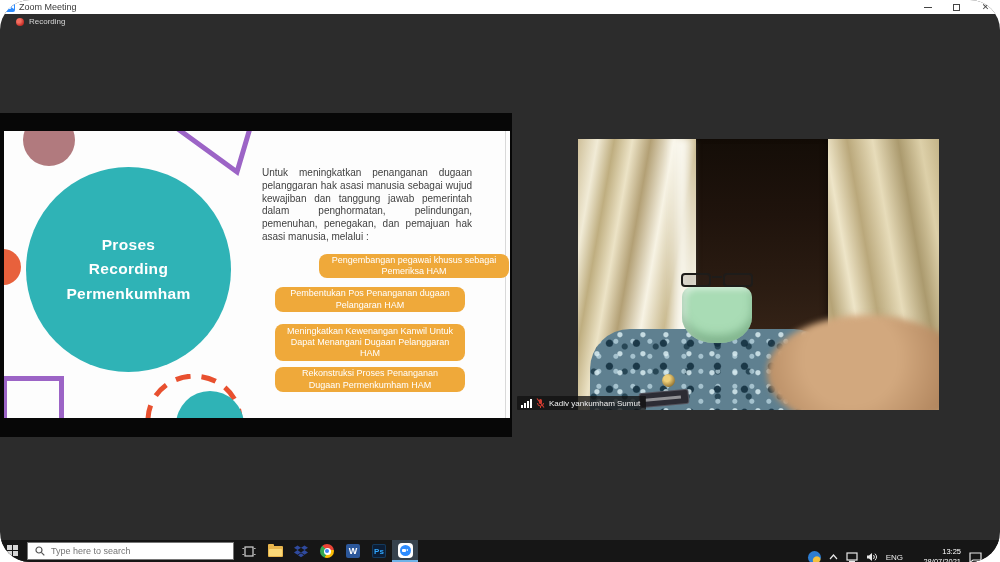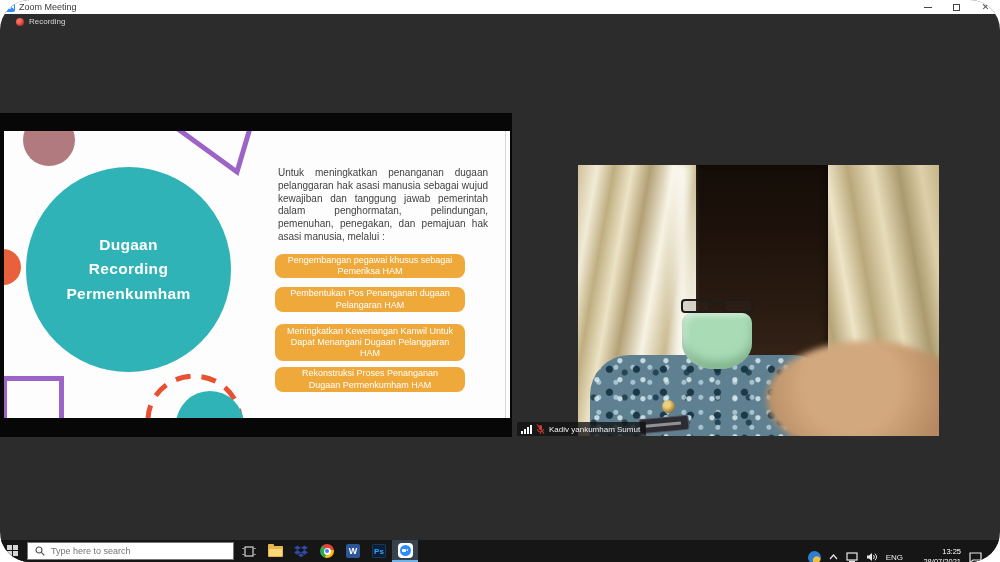--- a/index.html
+++ b/index.html
@@ -30,29 +30,29 @@
 
   .shape { position:absolute; }
   .mauve-circle { left:19px; top:-17px; width:52px; height:52px; border-radius:50%; background:#b17a7e; }
   .teal-circle { left:22px; top:36px; width:205px; height:205px; border-radius:50%; background:#2fb3b6; display:flex; align-items:center; justify-content:center; text-align:center; }
   .teal-circle .slide-title { color:#fff; font-size:15.5px; font-weight:600; line-height:1.55; letter-spacing:.3px; }
   .orange-half { left:-19px; top:118px; width:36px; height:36px; border-radius:50%; background:#e8613c; }
   .purple-square { left:-2px; top:245px; width:62px; height:60px; border:5px solid #9c64c6; }
   .teal-semi { left:172px; top:260px; width:68px; height:68px; border-radius:50%; background:#2fb3b6; }
   .edge-line { left:501px; top:0; width:1px; height:287px; background:#d9d9d9; }
 
-  .slide-paragraph { position:absolute; left:258px; top:36px; width:210px; font-size:10px; line-height:1.28; color:#414141; text-align:justify; font-weight:500;margin-left:16px; }
+  .slide-paragraph { position:absolute; left:258px; top:36px; width:210px; font-size:10px; line-height:1.28; color:#414141; text-align:justify; font-weight:500; }
   .slide-btn { position:absolute; left:271px; width:190px; background:#efa93a; border-radius:8px; color:#fff; font-size:9px; font-weight:500; line-height:1.25; display:flex; align-items:center; justify-content:center; text-align:center; padding:2px 10px; }
-  .btn1 { top:123px; height:24px; }
+  .btn1 { top:123px; height:24px;margin-left:44px; }
   .btn2 { top:156px; height:25px;text-align:center; }
   .btn3 { top:193px; height:37px; }
   .btn4 { top:236px; height:25px; }
 
   
-  .video-tile { position:absolute; left:515px; top:139px; width:485px; height:271px;margin-top:26px; }
+  .video-tile { position:absolute; left:515px; top:139px; width:485px; height:271px; }
   .video { position:absolute; left:63px; top:0; width:361px; height:271px; background:#23170f; overflow:hidden; }
   .curtain { position:absolute; top:0; height:271px; }
   .curtain-left { left:0; width:118px;
     background:linear-gradient(100deg,#cfc09a 0%,#f1ebd6 12%,#bfae80 22%,#ece3c6 33%,#b3a075 44%,#f7f3e4 58%,#c9b98e 72%,#fbf9ef 88%,#ded2ae 100%); }
   .curtain-right { left:250px; width:111px;
     background:linear-gradient(80deg,#d9cba3 0%,#b5a376 14%,#eee5c8 28%,#baa87b 42%,#e7dcba 58%,#ab9a6e 74%,#ddd0a9 88%,#c4b488 100%); }
   .door { position:absolute; left:112px; top:0; width:142px; height:271px;
     background:linear-gradient(180deg,#140d07 0%,#1f130c 28%,#2b1c12 55%,#392619 80%,#41301f 100%);
     box-shadow:inset 8px 0 10px -6px #000, inset -8px 0 10px -6px #000; }
   .glow { position:absolute; left:88px; top:0; width:30px; height:271px;
@@ -146,21 +146,21 @@
   </div>
 
   <div class="stage">
     <div class="slide">
       <div class="shape mauve-circle"></div>
       <svg class="shape" style="left:155px; top:-14px;" width="100" height="60">
         <polygon points="8,4 94,1 78,55" fill="none" stroke="#9c64c6" stroke-width="5"></polygon>
       </svg>
       <div class="shape teal-circle">
         <div class="slide-title">
-          <div>Dugaan</div>
+          <div>Proses</div>
           <div>Recording</div>
           <div>Permenkumham</div>
         </div>
       </div>
       <div class="shape orange-half"></div>
       <div class="shape purple-square"></div>
       <svg class="shape" style="left:136px; top:243px;" width="110" height="46">
         <path d="M8,46 A44,42 0 0 1 100,46" fill="none" stroke="#e8502f" stroke-width="5" stroke-dasharray="15 11"></path>
       </svg>
       <div class="shape teal-semi"></div>

